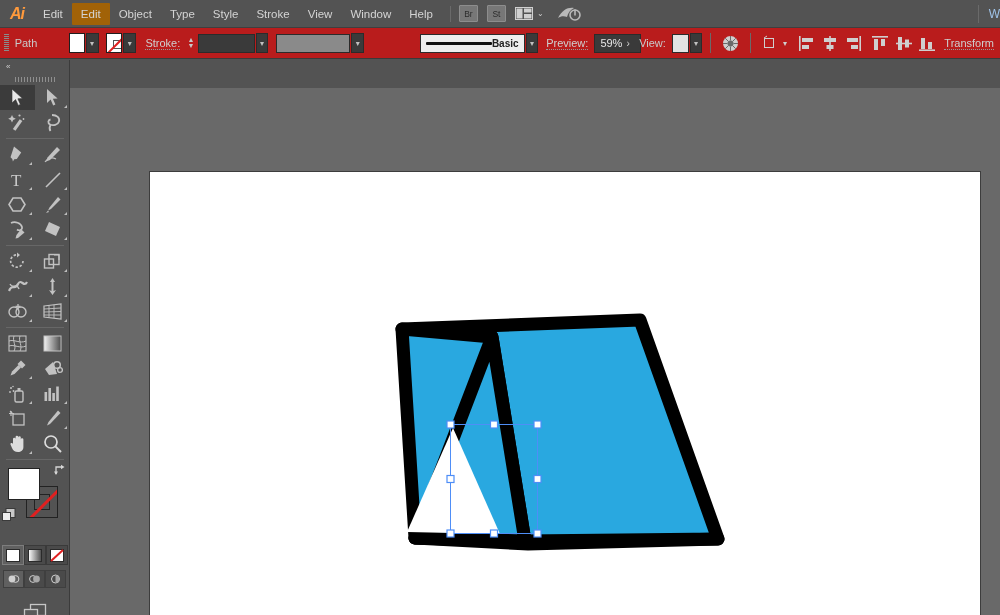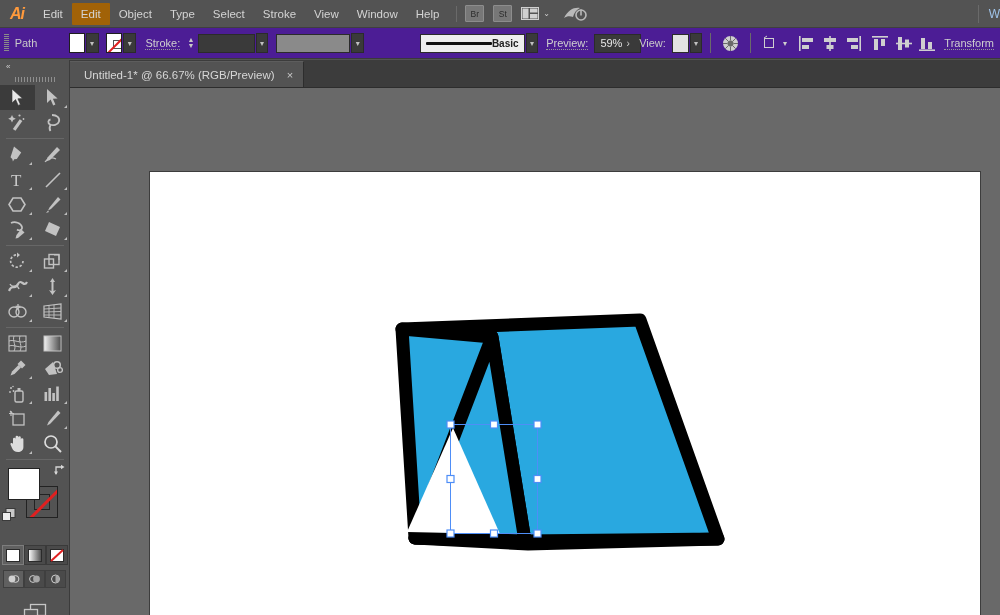--- a/index.html
+++ b/index.html
@@ -37,21 +37,21 @@
   }
   .arrange-ico{ width:20px;height:14px;display:flex;align-items:center;margin-right:2px;}
   .chev{ font-size:8px; color:#cfcfcf; margin-right:12px; }
   .wkspace{ position:absolute; right:0; top:0; height:28px; display:flex;align-items:center;}
   .wk-sep{ width:1px;height:18px;background:#6a6a6a;margin-right:10px;}
   .wk-text{ color:#9fc3e8; font-size:12px; }
 
   
   .controlbar{
     position:absolute; left:0; top:28px; width:1000px; height:31px;
-    background:#4c1d95; border-bottom:1px solid #3a3a3a;
+    background:#b91c1c; border-bottom:1px solid #3a3a3a;
     display:flex; align-items:center; padding-left:4px;
   }
   .grip{
     width:6px;height:18px;margin-right:6px;
     background:repeating-linear-gradient(to bottom,#8a8a8a 0 1px,transparent 1px 2px);
   }
   .cb-label{ color:#c9c9c9; font-size:11px; margin-right:6px; white-space:nowrap;}
   .cb-label.link{ color:#cfcfcf; border-bottom:1px dotted #9a9a9a;text-align:center; }
   .cb-sep{ width:1px; height:20px; background:#6a6a6a; margin:0 8px; }
   .swatch{
@@ -193,21 +193,21 @@
 
 <div class="app">
 
   <div class="menubar">
     <div class="ai-logo">Ai</div>
 
     <div class="menu-item">Edit</div>
     <div class="menu-item active">Edit</div>
     <div class="menu-item">Object</div>
     <div class="menu-item">Type</div>
-    <div class="menu-item">Select</div>
+    <div class="menu-item">Style</div>
     <div class="menu-item">Stroke</div>
     <div class="menu-item">View</div>
     <div class="menu-item">Window</div>
     <div class="menu-item">Help</div>
 
     <div class="menu-sep"></div>
 
     <div class="mini-btn">Br</div>
     <div class="mini-btn">St</div>
 
@@ -349,26 +349,20 @@
         <rect x="0" y="13.4" width="16" height="1.6" fill="#cfcfcf"></rect>
         <rect x="2" y="2" width="4" height="11" fill="#cfcfcf"></rect>
         <rect x="9" y="6" width="4" height="7" fill="#cfcfcf"></rect>
       </svg>
     </div>
 
     <div style="width:8px;"></div>
     <div class="cb-label link">Transform</div>
   </div>
 
-  <div class="tabbar">
-    <div class="doctab">
-      <span>Untitled-1* @ 66.67% (RGB/Preview)</span>
-      <span class="tabclose">×</span>
-    </div>
-  </div>
 
   <div class="tools">
     <div class="tools-head">«</div>
     <div class="tools-grip">
         <i></i>
       </div>
 
     <div class="tgrid">
 
       <div class="tcell sel">

